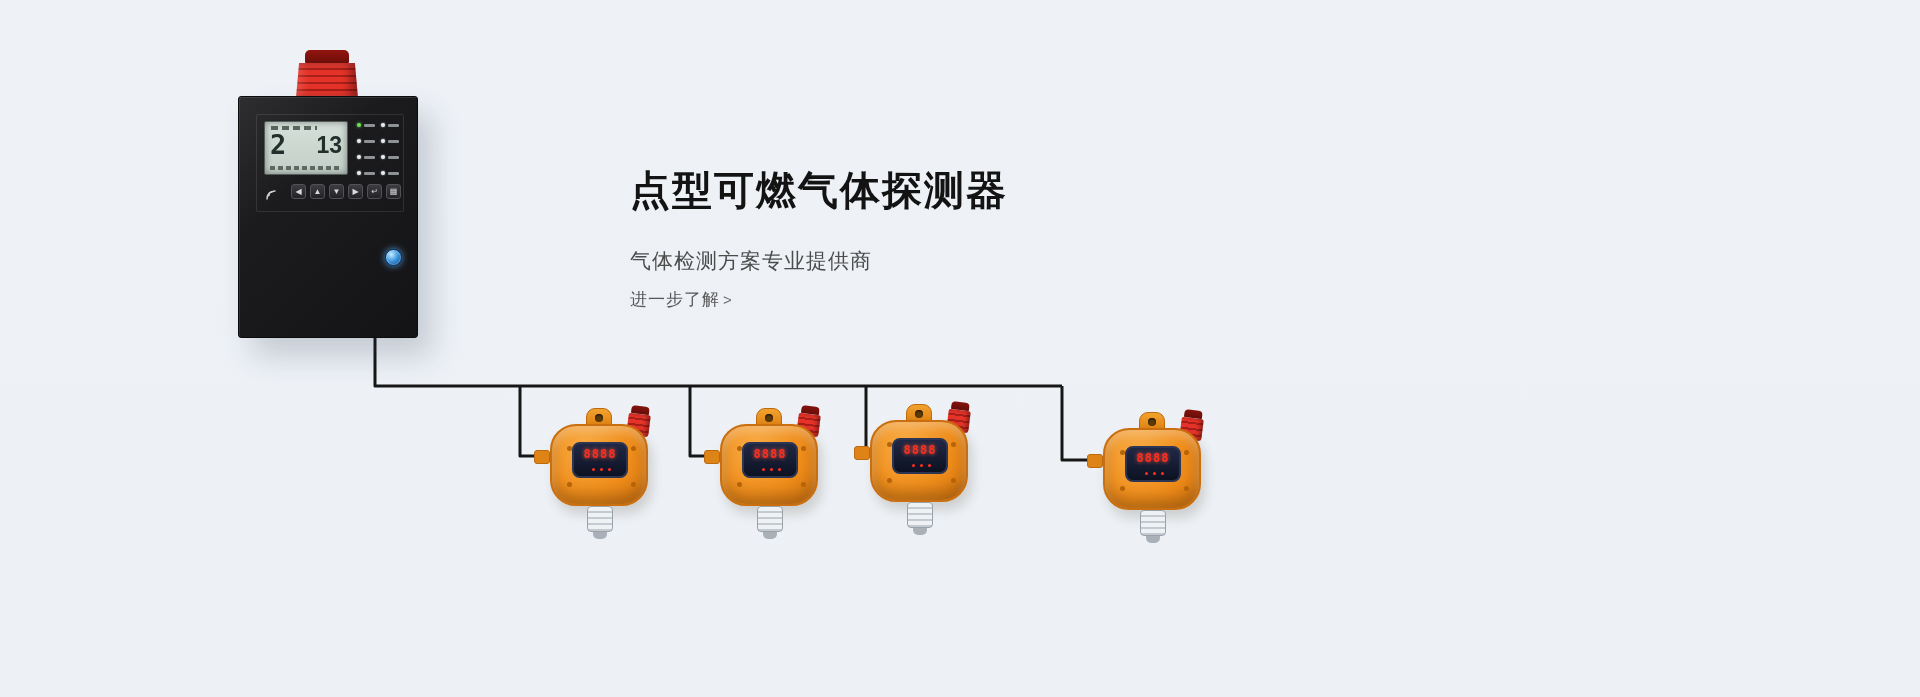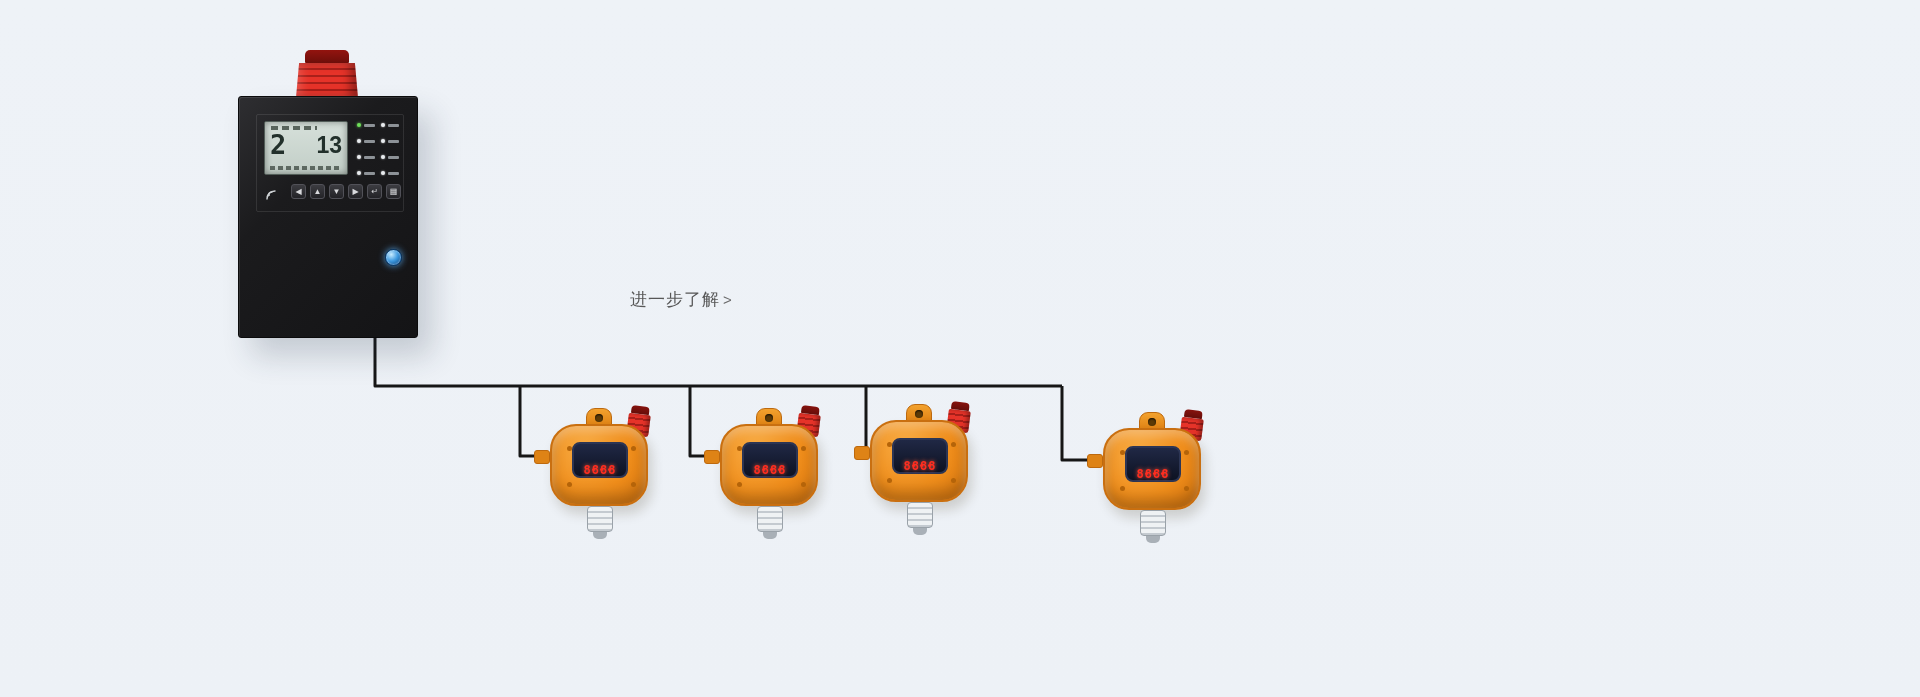--- a/index.html
+++ b/index.html
@@ -69,21 +69,21 @@
     border-radius:2px 2px 3px 3px; box-shadow:inset -3px 0 4px rgba(0,0,0,.35); }
   .d-body { position:absolute; left:10px; top:18px; width:98px; height:82px;
     background:radial-gradient(circle at 35% 28%, #f8ab43, #ef8d1b 55%, #d6750e 95%);
     border:2px solid #c96f10; border-radius:26px;
     box-shadow:inset 0 6px 10px rgba(255,255,255,.30), inset 0 -9px 14px rgba(0,0,0,.22), 4px 8px 12px rgba(60,50,20,.18); }
   .bolt { position:absolute; left:27px; top:40px; width:5px; height:5px; border-radius:50%; background:#b56409;
     box-shadow:64px 0 0 #b56409, 0 36px 0 #b56409, 64px 36px 0 #b56409; }
   .d-screen { position:absolute; left:32px; top:36px; width:56px; height:36px;
     background:linear-gradient(#202845,#0d1222); border:2px solid #2c3554; border-radius:8px; text-align:center; }
   .d-digits { font-family:"DejaVu Sans Mono",monospace; font-size:12px; font-weight:bold; letter-spacing:1px;
-    color:#ff2d20; text-shadow:0 0 4px #ff5a3c; line-height:20px;margin-top:16px; }
+    color:#ff2d20; text-shadow:0 0 4px #ff5a3c; line-height:20px; }
   .s-dots { position:absolute; left:18px; bottom:5px; width:3px; height:3px; border-radius:50%; background:#ff2d20;
     box-shadow:8px 0 0 #ff2d20, 16px 0 0 #ff2d20; }
   .conn-left { position:absolute; left:-6px; top:44px; width:16px; height:14px; background:#de8316;
     border:1px solid #bd690e; border-radius:3px; }
   .sensor { position:absolute; left:47px; top:100px; width:26px; height:26px;
     background:repeating-linear-gradient(180deg,#eff2f4 0 4px,#c4cad0 4px 6px);
     border:1px solid #9aa2a9; border-radius:4px; }
   .sensor-tip { position:absolute; left:53px; top:126px; width:14px; height:7px; background:#a9b0b7; border-radius:0 0 5px 5px; }
 </style>
 </head>
@@ -164,20 +164,22 @@
         <span class="dev-btn">▲</span>
         <span class="dev-btn">▼</span>
         <span class="dev-btn">▶</span>
         <span class="dev-btn">↵</span>
         <span class="dev-btn">▦</span>
       </div>
       <div class="lock"></div>
     </div>
   </div>
 
+  <h1 class="hero-title">点型可燃气体探测器</h1>
+  <p class="hero-sub">气体检测方案专业提供商</p>
   <a class="hero-cta">
     <span>进一步了解</span>
     <span class="arrow">&gt;</span>
   </a>
 
   <div class="detector" style="left:540px; top:406px;">
     <div class="arm"></div>
     <div class="d-beacon">
         <div class="db-cap"></div>
         <div class="db-body"></div>

